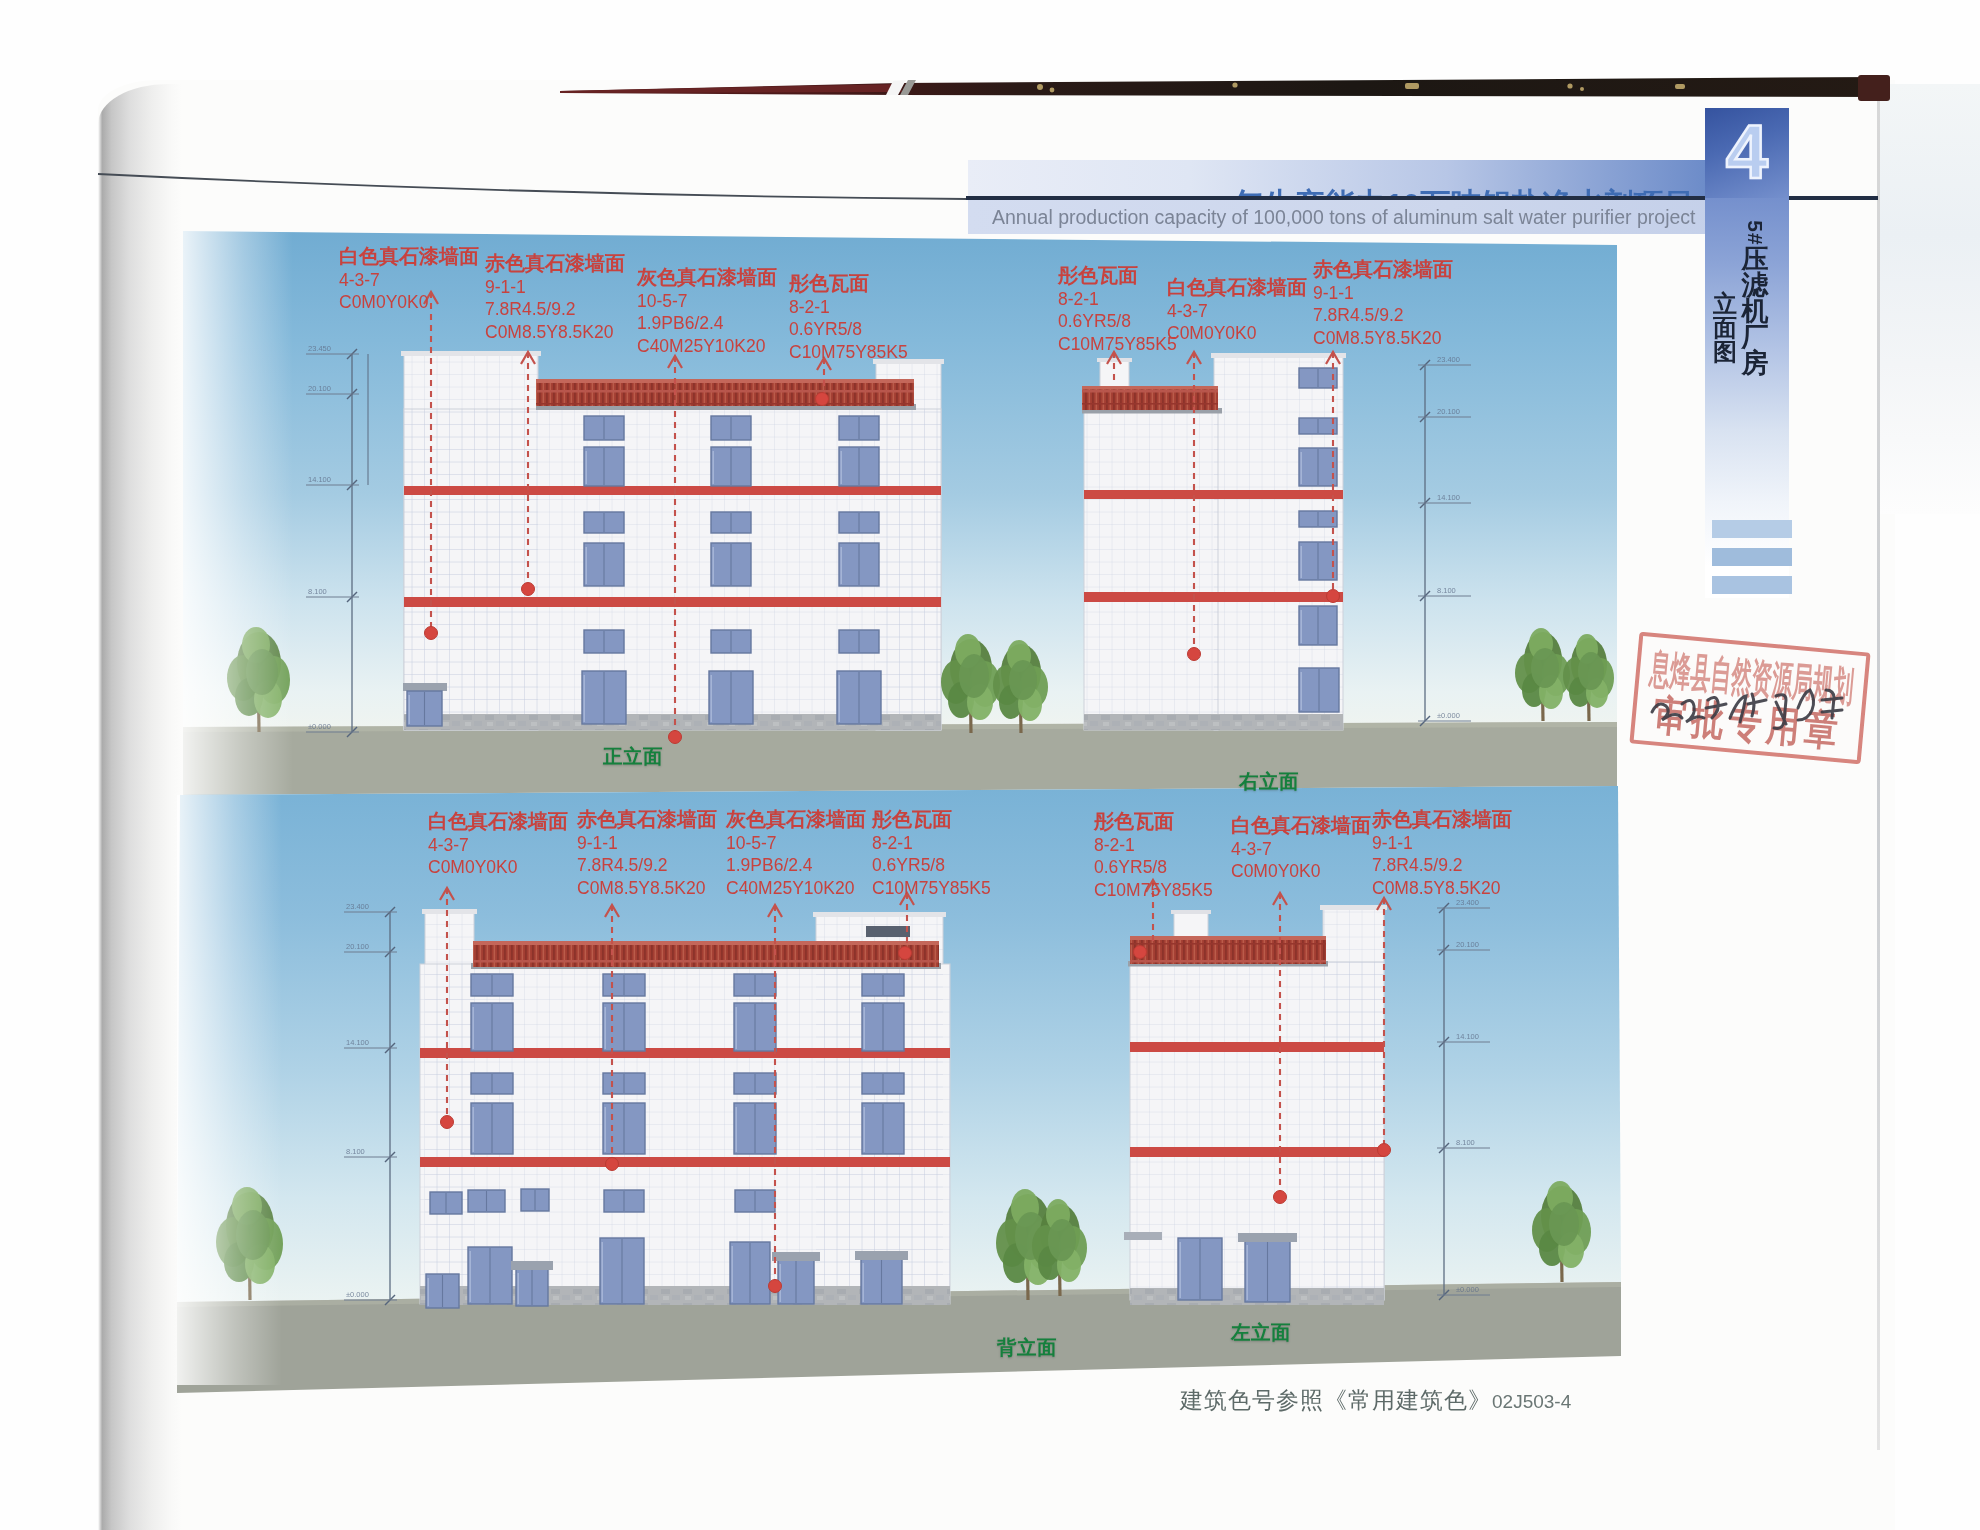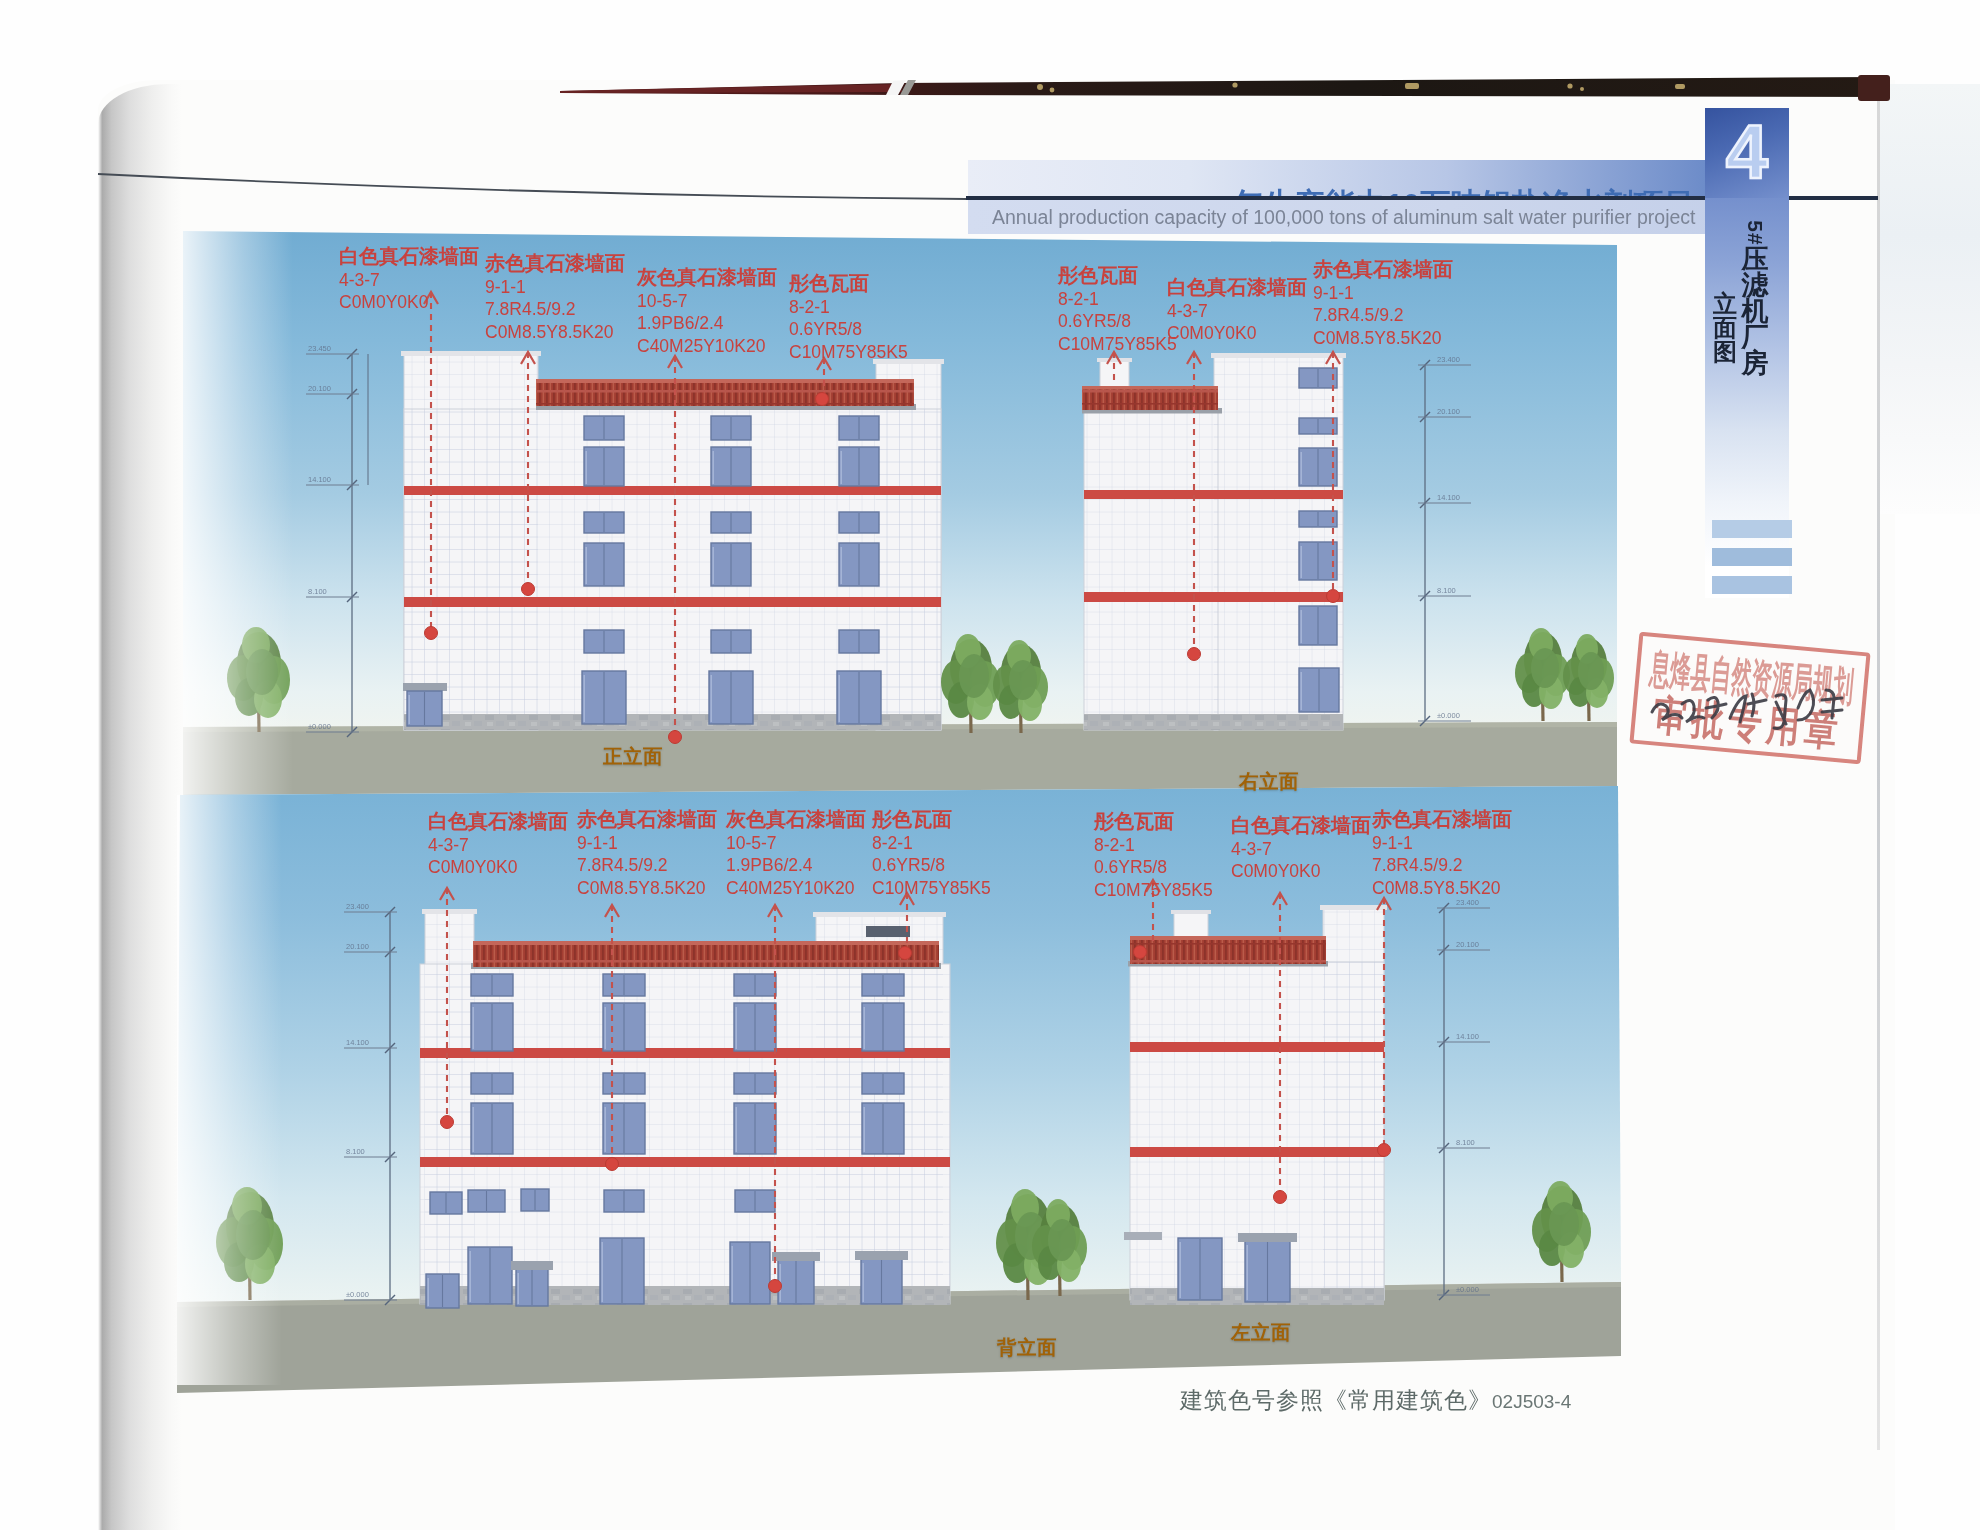--- a/index.html
+++ b/index.html
@@ -29,21 +29,21 @@
   #fourbox span{position:absolute;left:0;right:0;top:0px;text-align:center;font-size:76px;line-height:88px;
       font-weight:bold;color:#b9cdf0;-webkit-text-stroke:2.5px #eef3fd;text-shadow:0 0 2px rgba(255,255,255,0.8);}
   #sidebar{position:absolute;left:1705px;top:198px;width:84px;height:400px;
       background:linear-gradient(180deg,#7590cd 0%,#8ba3d6 16%,#b3c4e5 38%,#d8e2f1 58%,#f0f4fa 76%,#ffffff 92%);}
   .vtxt{color:#1b2436;font-weight:bold;text-align:center;}
   #vt1{position:absolute;left:1740px;top:218px;width:30px;font-size:27px;line-height:26px;}
   #vt1 .rot{display:inline-block;transform:rotate(90deg);font-size:21px;letter-spacing:1px;}
   #vt2{position:absolute;left:1712px;top:292px;width:26px;font-size:24px;line-height:24px;}
   .stripe{position:absolute;left:1712px;width:80px;height:18px;}
   
-  .pname{position:absolute;color:#a16207;font-weight:bold;font-size:19.5px;letter-spacing:0.5px;text-shadow:0 1px 2px rgba(60,70,60,0.35);}
+  .pname{position:absolute;color:#15803d;font-weight:bold;font-size:19.5px;letter-spacing:0.5px;text-shadow:0 1px 2px rgba(60,70,60,0.35);}
   
   .rlab{position:absolute;color:#c8423e;line-height:22.5px;font-size:17.5px;white-space:nowrap;}
   .rlab b{font-size:20px;letter-spacing:0px;display:block;margin-bottom:1px;}
   #note{position:absolute;left:1180px;top:1385px;font-size:23px;color:#5d6a68;letter-spacing:1px;}
   #note small{font-size:19px;letter-spacing:0;color:#6a7674;}
   
   #stamp{position:absolute;left:1634px;top:642px;width:224px;height:104px;
       border:4.5px solid rgba(202,92,84,0.75);border-radius:4px;
       background:rgba(253,246,246,0.15);transform:rotate(5.2deg);transform-origin:center;}
   #stamp .l1{position:absolute;left:-48px;top:5px;width:320px;text-align:center;font-size:31px;font-weight:bold;

